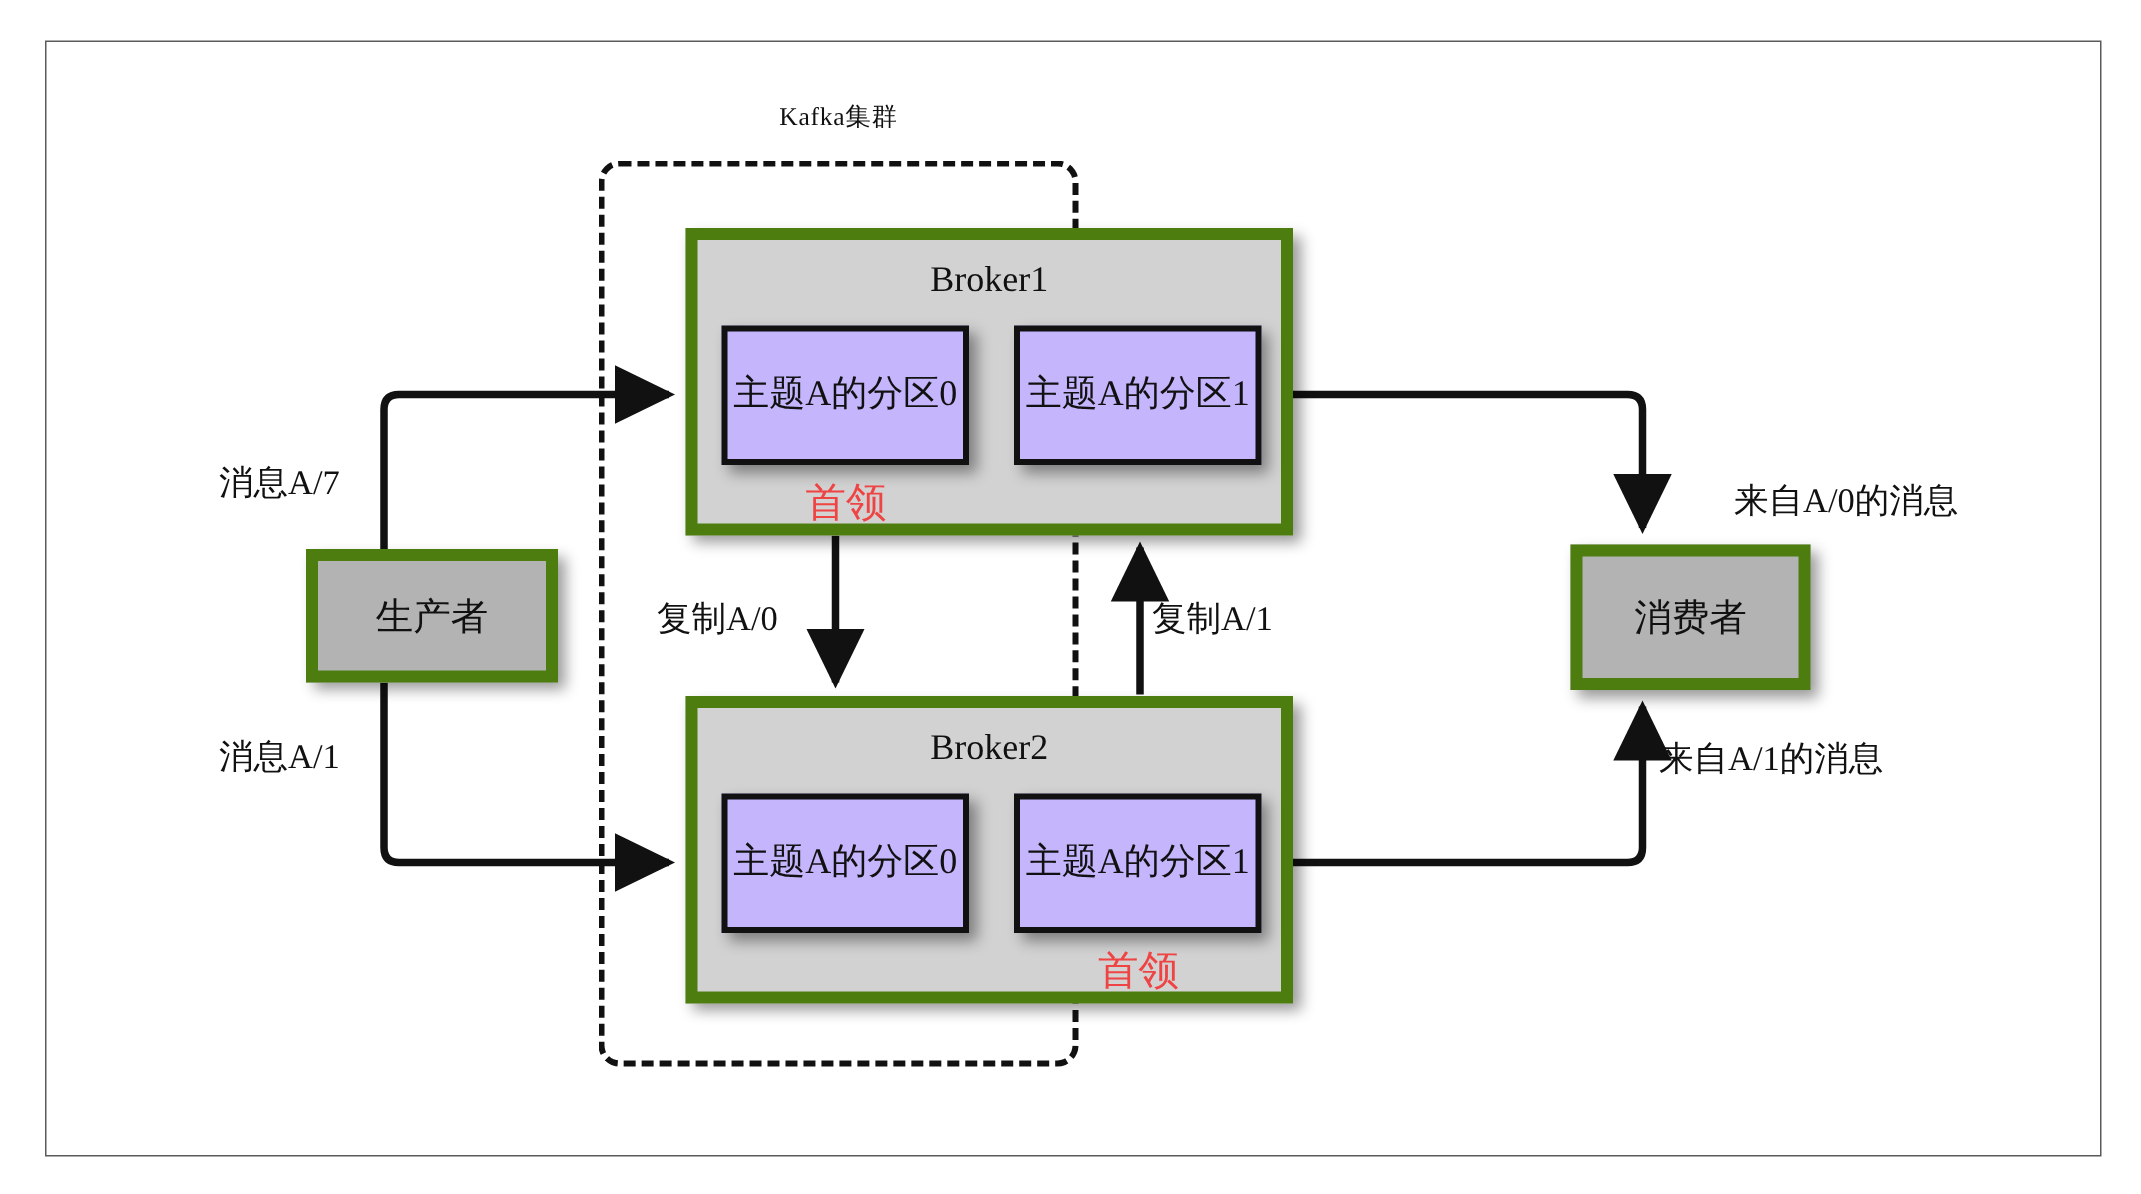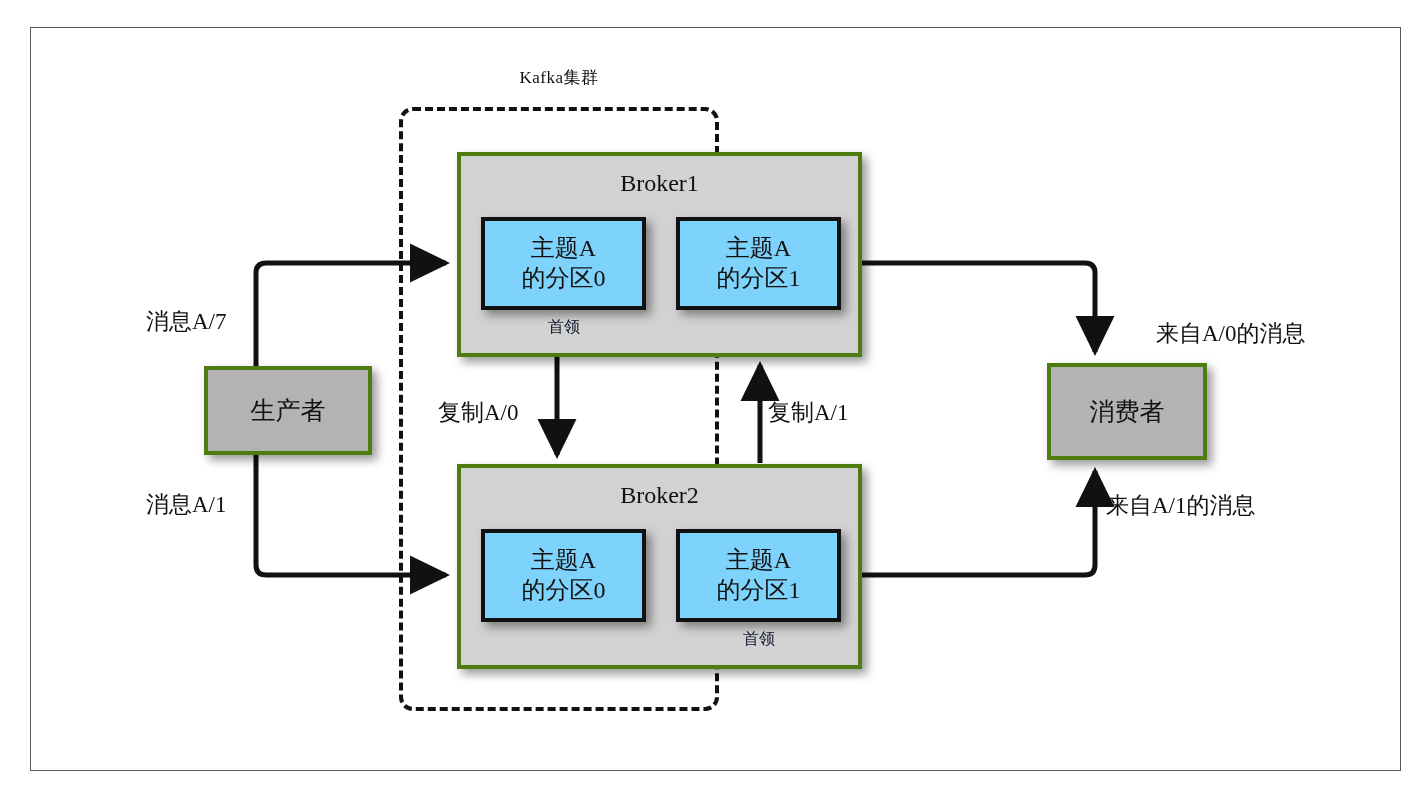--- a/index.html
+++ b/index.html
@@ -61,21 +61,21 @@
     font-size: 17px;
     color: #111111;
     letter-spacing: 0.5px;
     white-space: nowrap;
   }
 
   
   .node {
     position: absolute;
     box-sizing: border-box;
-    border: 4px solid #4d7c0f;
+    border: 8px solid #4d7c0f;
     box-shadow: 5px 5px 9px rgba(0,0,0,0.40);
     display: flex;
     align-items: center;
     justify-content: center;
   }
   .broker {
     background: #d2d2d2;
   }
   .broker-title {
     position: absolute;
@@ -83,36 +83,36 @@
     left: 0;
     width: 100%;
     text-align: center;
     font-size: 24px;
     color: #111111;
   }
   .partition {
     position: absolute;
     box-sizing: border-box;
     border: 4px solid #111111;
-    background: #7dd3fc;
+    background: #c4b5fd;
     box-shadow: 5px 5px 9px rgba(0,0,0,0.40);
     display: flex;
-    flex-direction: column;
+    flex-direction: row;
     align-items: center;
     justify-content: center;
     font-size: 24px;
     color: #111111;
     line-height: 1.22;
   }
   .partition span { display: block; text-align: center; white-space: nowrap; }
 
   .leader-label {
     position: absolute;
-    font-size: 16px;
-    color: #0f172a;
+    font-size: 27px;
+    color: #ef4444;
     white-space: nowrap;
   }
 
   .endpoint {
     background: #b3b3b3;
     font-size: 25px;
     color: #111111;
     margin-left: 32px;
   }
 

